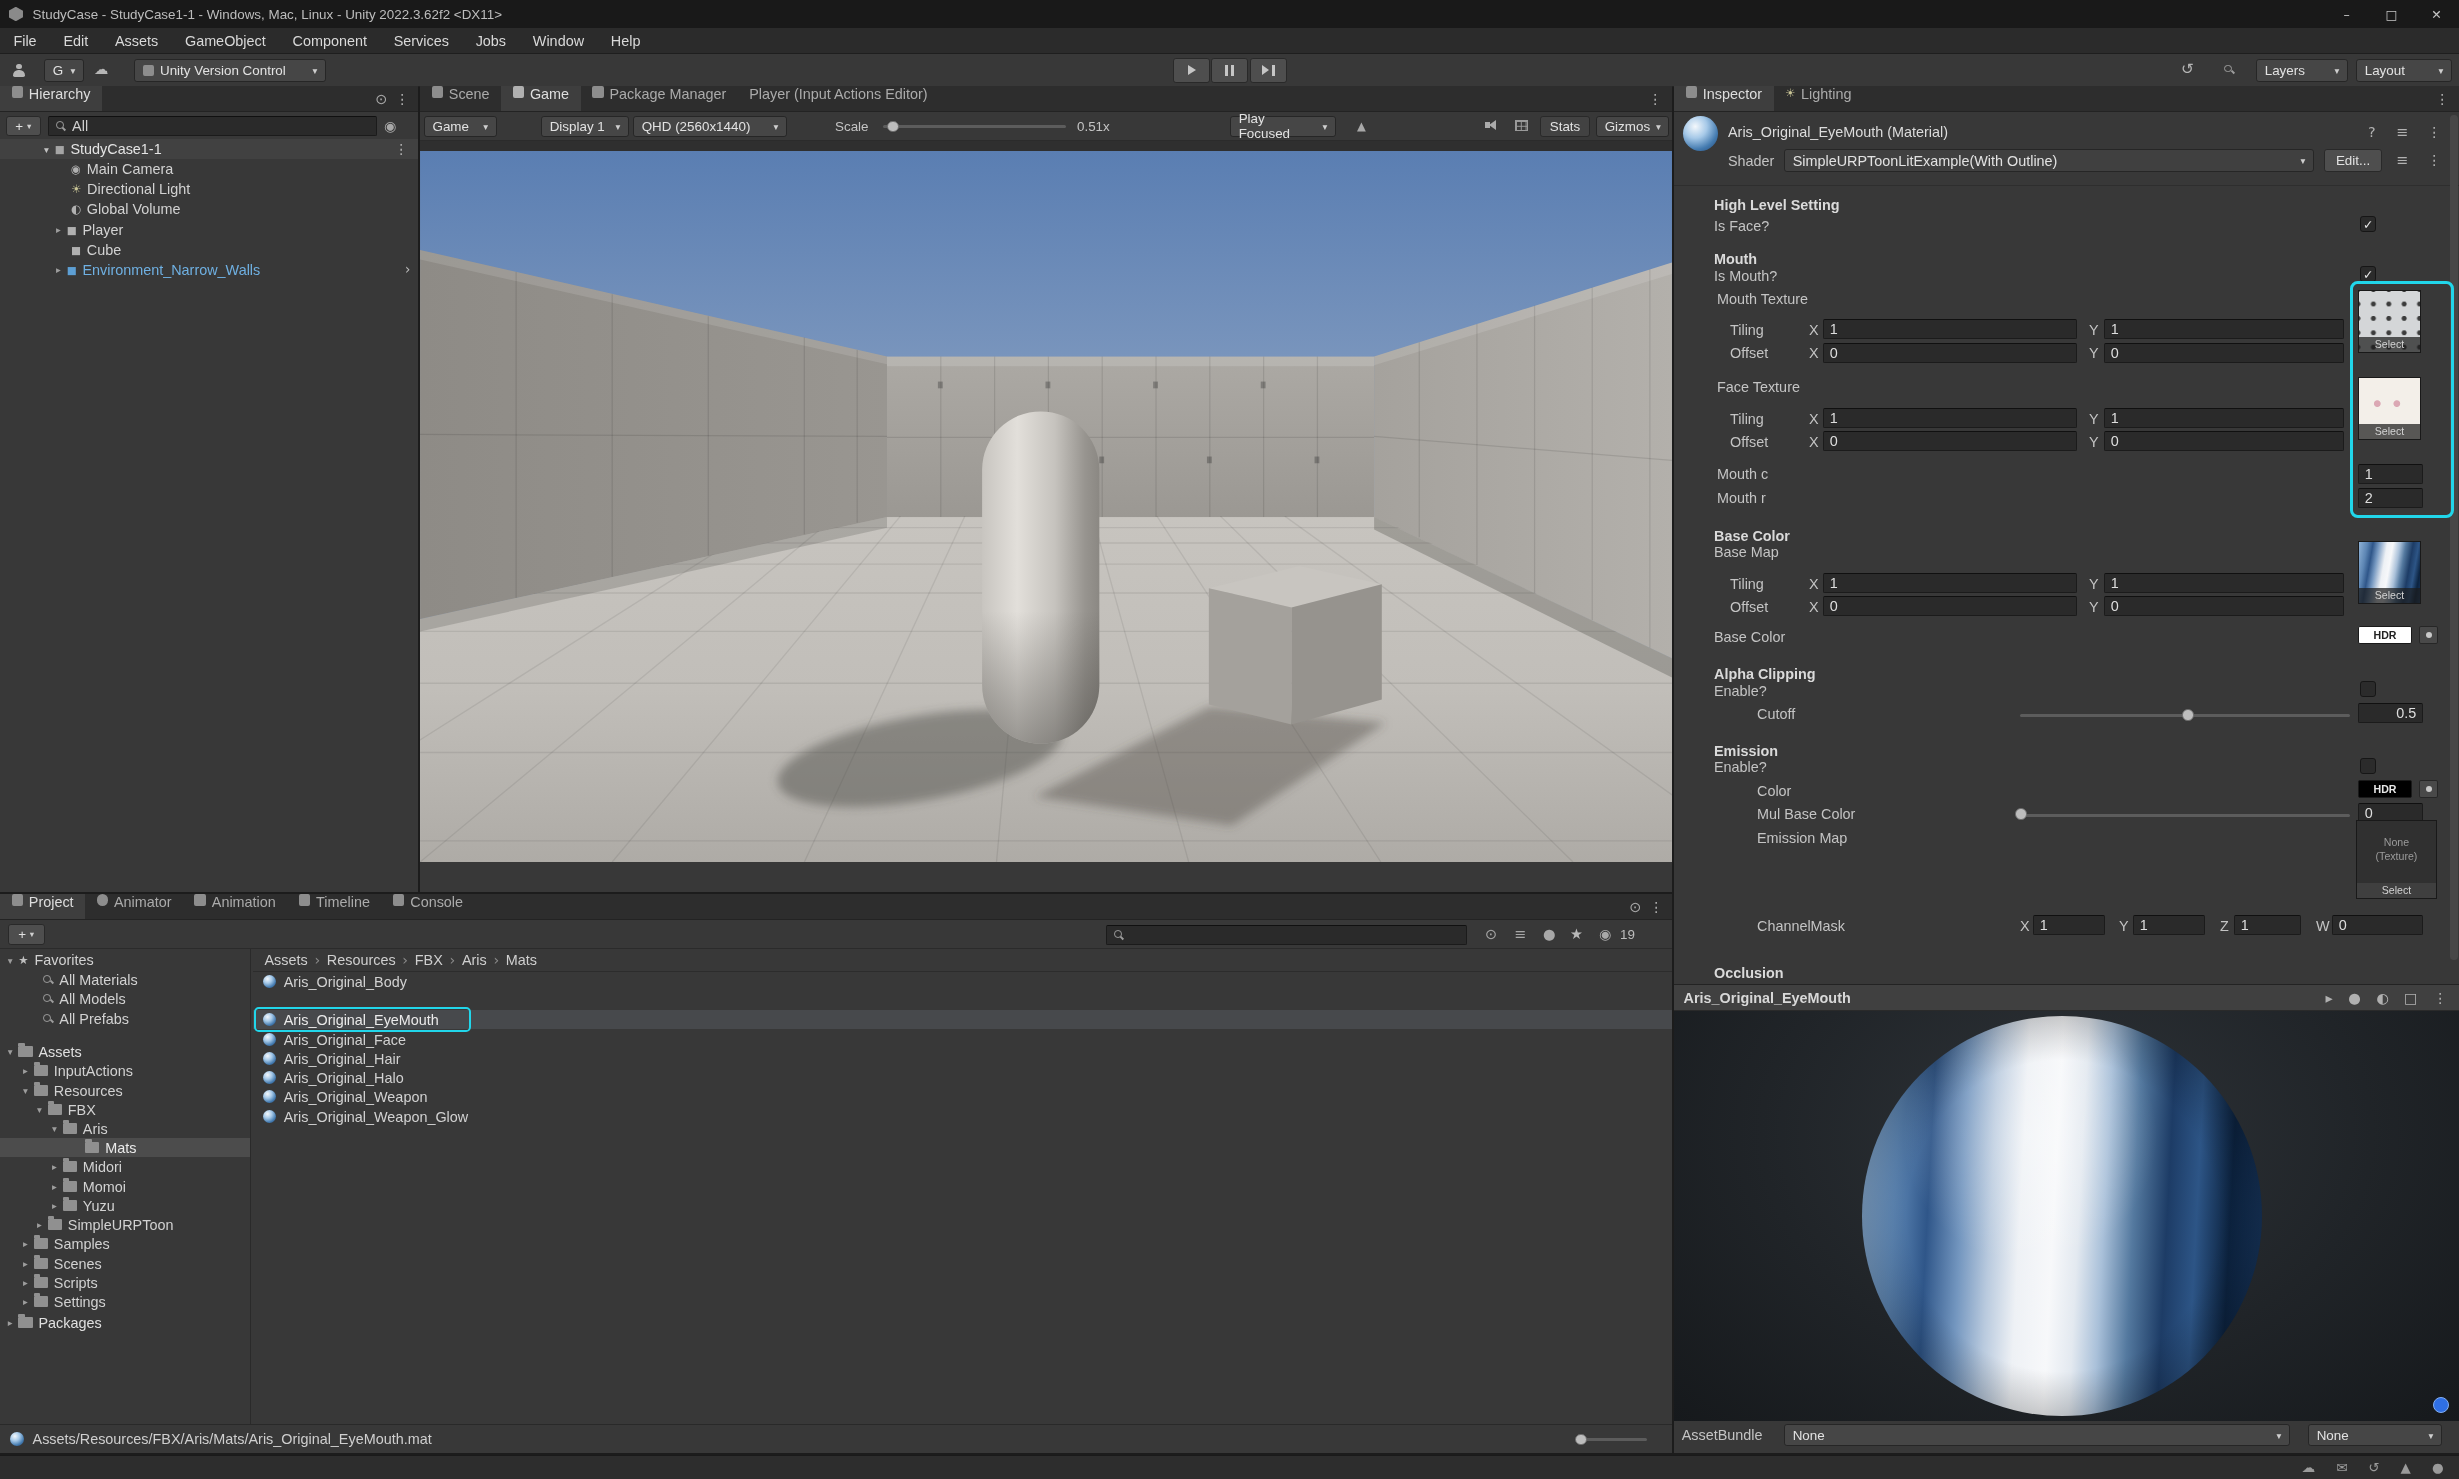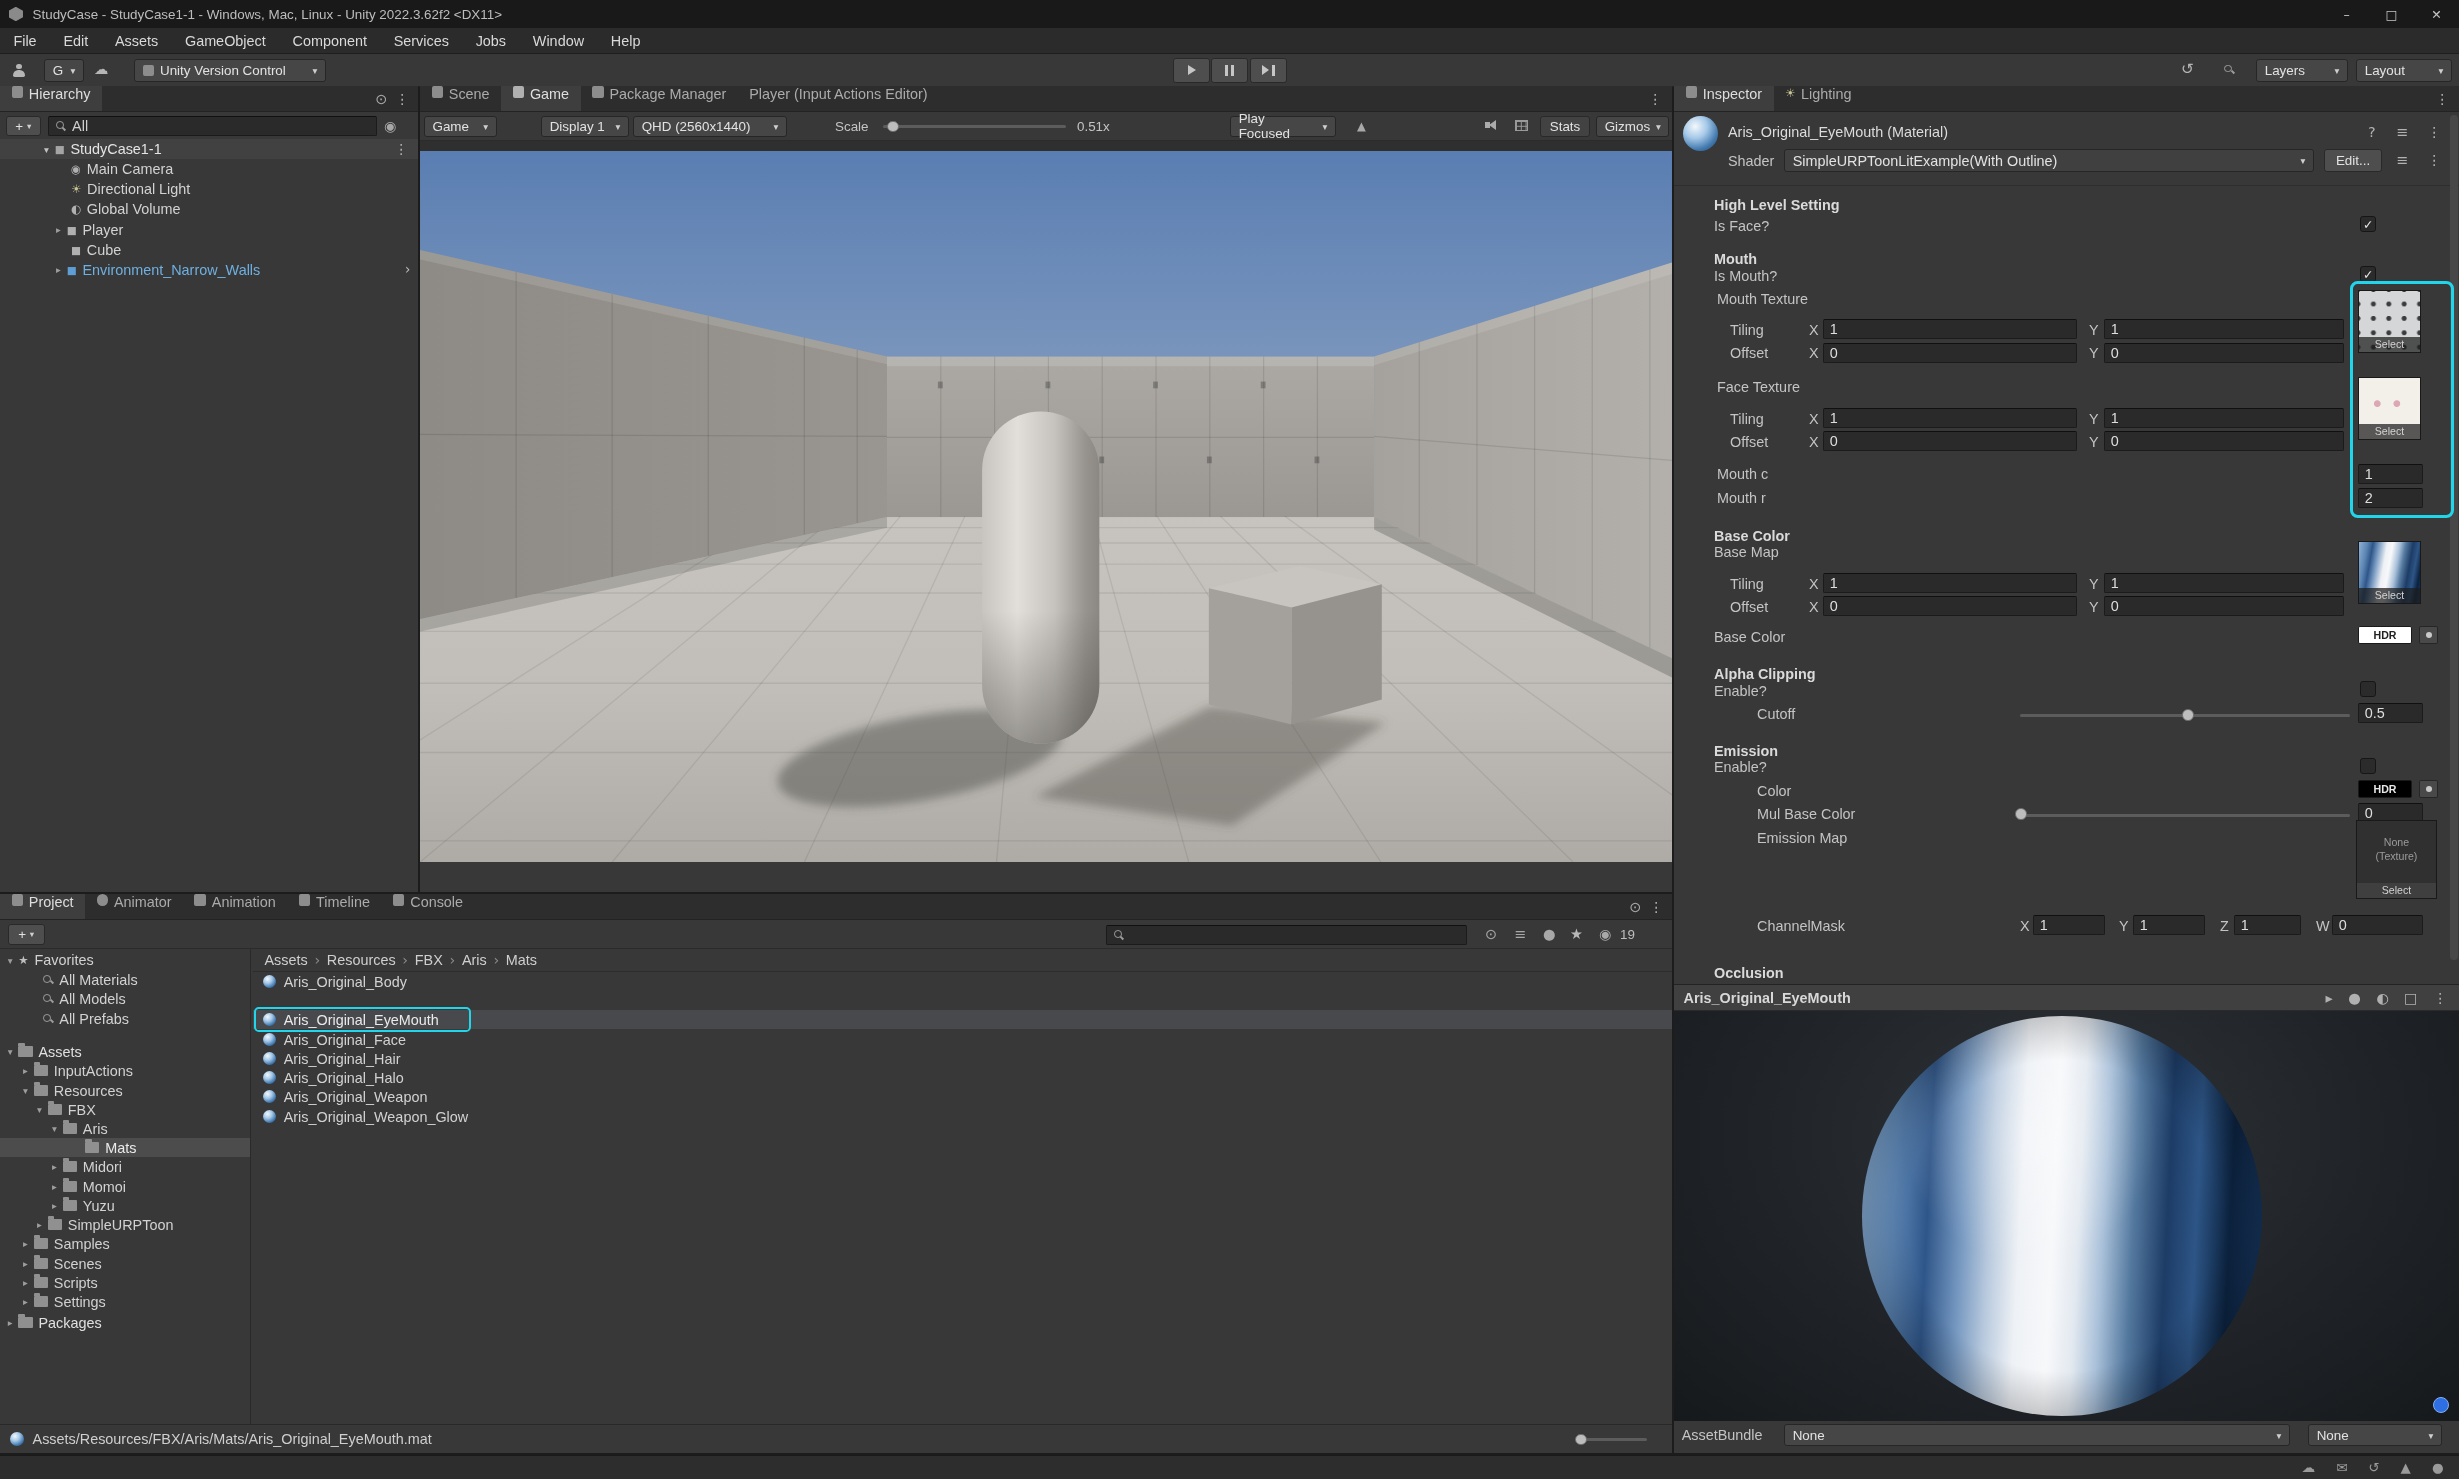--- a/index.html
+++ b/index.html
@@ -473,21 +473,21 @@
         <span>HDR</span>
       </span>
     <span class="pick" style="left:745px;top:540px;"></span>
 
     <span class="hdrlbl" style="left:40px;top:580px;">Alpha Clipping</span>
     <span class="plbl" style="left:40px;top:597px;">Enable?</span>
     <span class="chk" style="left:686px;top:595px;"></span>
     <span class="plbl" style="left:83px;top:620px;">Cutoff</span>
     <div class="track" style="left:346px;top:628px;width:330px;"></div>
     <div class="knob" style="left:508px;top:623px;"></div>
-    <div class="fld" style="left:684px;top:617px;width:65px;height:20px;">
+    <div class="fld" style="left:684px;top:617px;width:65px;height:20px;justify-content:flex-end;">
         <span>0.5</span>
       </div>
 
     <span class="hdrlbl" style="left:40px;top:657px;">Emission</span>
     <span class="plbl" style="left:40px;top:673px;">Enable?</span>
     <span class="chk" style="left:686px;top:672px;"></span>
     <span class="plbl" style="left:83px;top:697px;">Color</span>
     <span class="swatch" style="left:684px;top:694px;background:#000;color:#e8e8e8;">
         <span>HDR</span>
       </span>

